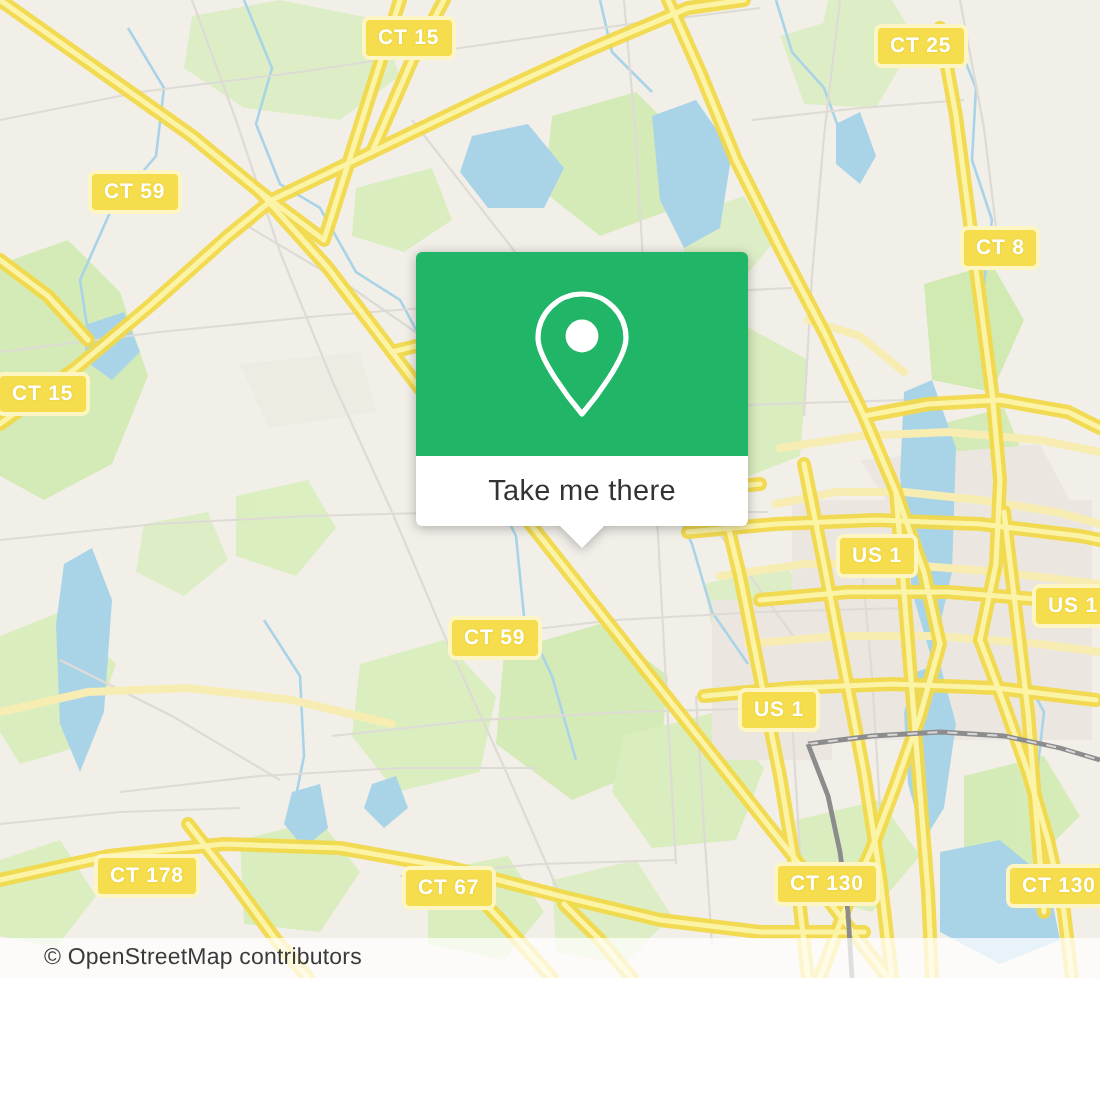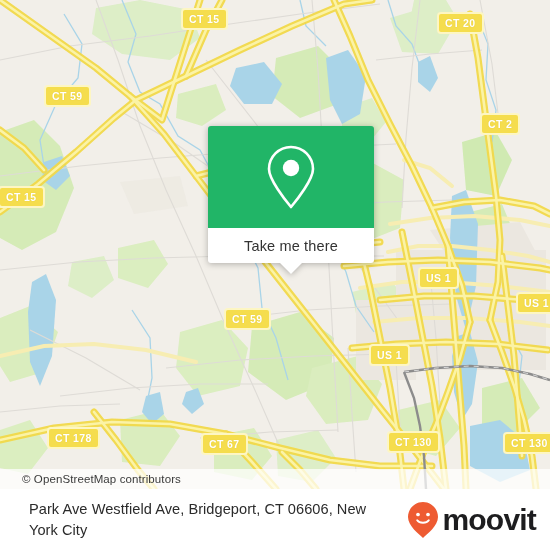--- a/index.html
+++ b/index.html
@@ -321,23 +321,23 @@
         <g fill="none">
           <path d="M404 372 L436 368 L470 366 L502 368 L530 374 L550 380" stroke="#8c8c8c" stroke-width="2.4"></path>
           <path d="M404 372 L436 368 L470 366 L502 368 L530 374 L550 380" stroke="#d8d8d8" stroke-width="1" stroke-dasharray="5 5"></path>
           <path d="M404 372 L414 398 L420 426 L424 456 L426 489" stroke="#8c8c8c" stroke-width="2.4"></path>
         </g>
       </g>
     </svg>
 
     <div>
       <div class="shield" style="left:181px;top:8px">CT 15</div>
-      <div class="shield" style="left:437px;top:12px">CT 20</div>
+      <div class="shield" style="left:437px;top:12px">CT 25</div>
       <div class="shield" style="left:44px;top:85px">CT 59</div>
-      <div class="shield" style="left:480px;top:113px">CT 2</div>
+      <div class="shield" style="left:480px;top:113px">CT 8</div>
       <div class="shield" style="left:-2px;top:186px">CT 15</div>
       <div class="shield" style="left:418px;top:267px">US 1</div>
       <div class="shield" style="left:516px;top:292px">US 1</div>
       <div class="shield" style="left:224px;top:308px">CT 59</div>
       <div class="shield" style="left:369px;top:344px">US 1</div>
       <div class="shield" style="left:47px;top:427px">CT 178</div>
       <div class="shield" style="left:201px;top:433px">CT 67</div>
       <div class="shield" style="left:387px;top:431px">CT 130</div>
       <div class="shield" style="left:503px;top:432px">CT 130</div>
     </div>
@@ -353,26 +353,14 @@
         <span class="popup-foot-label">Take me there</span>
         <span class="popup-tail"></span>
       </div>
     </div>
 
     <div class="attribution">
       <span class="attribution-text">© OpenStreetMap contributors</span>
     </div>
   </div>
 
-  <div class="footer">
-    <div class="footer-address">Park Ave Westfield Ave, Bridgeport, CT 06606, New York City</div>
-    <div class="brand">
-      <svg width="32" height="38" viewBox="0 0 32 38">
-        <path d="M16 1 C7.72 1 1 7.72 1 16 C1 25 12 33 16 37 C20 33 31 25 31 16 C31 7.72 24.28 1 16 1 Z" fill="#ee5b32"></path>
-        <circle cx="11" cy="13.5" r="1.85" fill="#ffffff"></circle>
-        <circle cx="21" cy="13.5" r="1.85" fill="#ffffff"></circle>
-        <path d="M10.2 19.2 C12.4 22.6 19.6 22.6 21.8 19.2" fill="none" stroke="#ffffff" stroke-width="1.9" stroke-linecap="round"></path>
-      </svg>
-      <span class="brand-wordmark">moovit</span>
-    </div>
-  </div>
 
 </div>
 
 </body></html>

